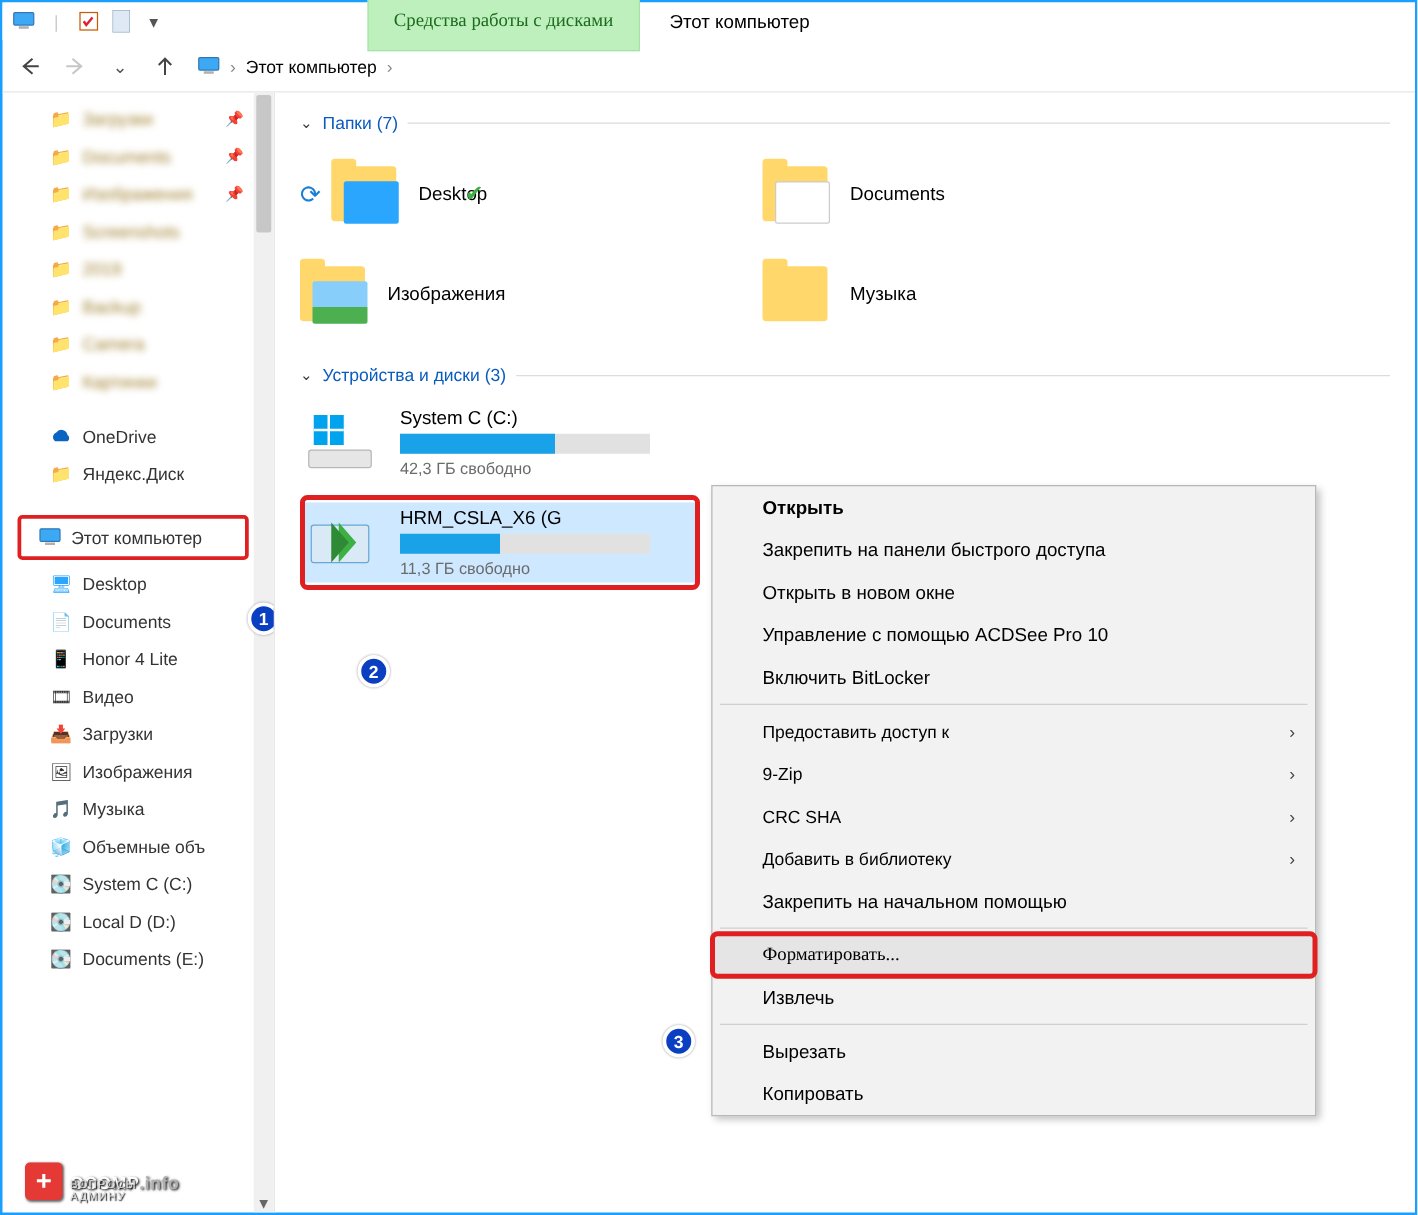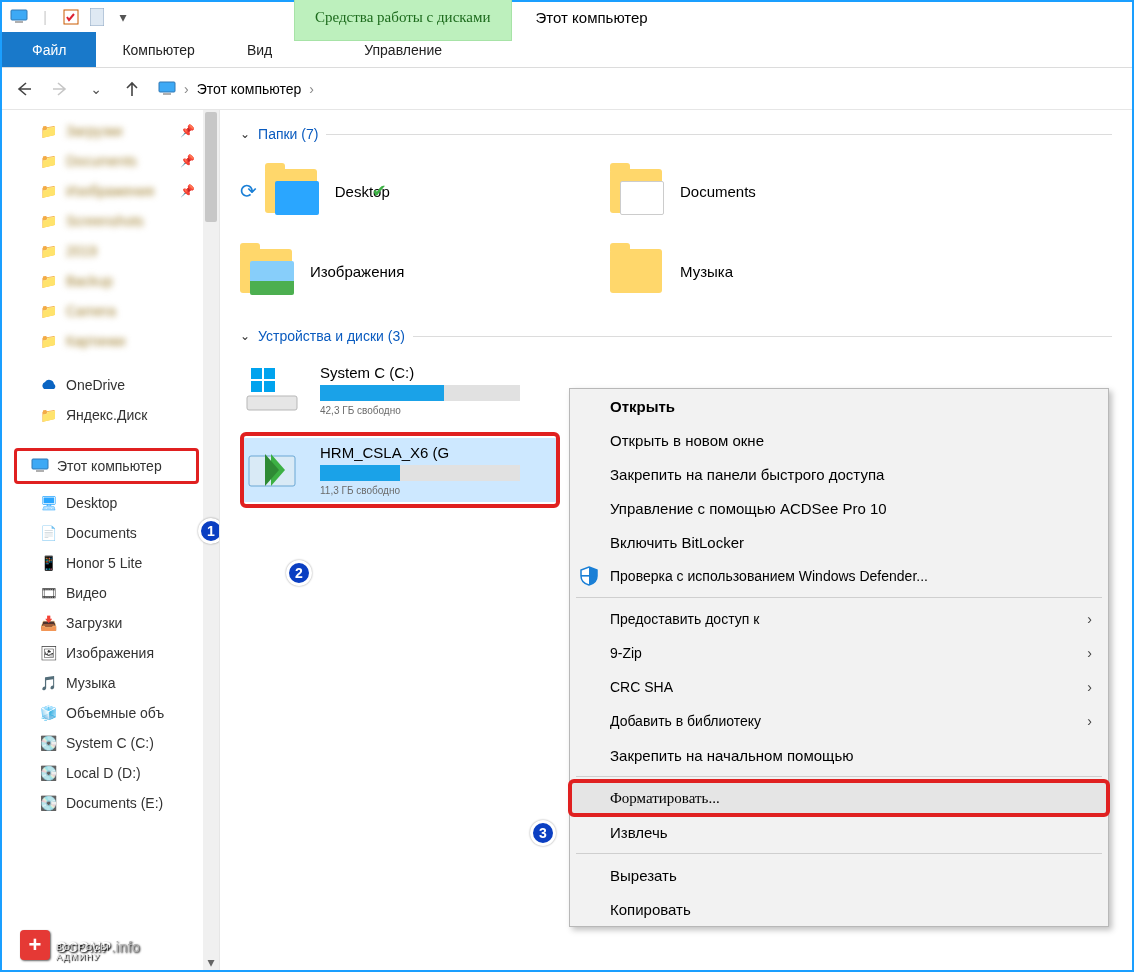--- a/index.html
+++ b/index.html
@@ -65,41 +65,41 @@
 .folder-name { font-size: 15px; color: #000; }
 .green-check { color: #3cb043; font-size: 18px; margin-left: -30px; }
 
 .drives { margin-top: 14px; display: flex; flex-direction: column; gap: 16px; }
 .drive { display: flex; align-items: center; gap: 18px; height: 64px; padding: 2px 2px; }
 .drive .dico { width: 60px; height: 50px; display: flex; align-items: center; justify-content: center; }
 .drive .info { display: flex; flex-direction: column; gap: 4px; }
 .drive .nm { font-size: 15px; }
 .drive .bar { width: 200px; height: 16px; background: #e1e1e1; position: relative; }
 .drive .bar .fill { position: absolute; left: 0; top: 0; bottom: 0; background: #1aa2e8; }
-.drive .free { font-size: 10px; color: #6b6b6b; }
+.drive .free { font-size: 13px; color: #6b6b6b; }
 
 .drive.selected { background: #cde8ff; }
 .drive.red-wrap { position: relative; }
 .drive.red-wrap .redframe { position: absolute; left: 0; top: -6px; right: 0; bottom: -6px; border: 4px solid #e02020; border-radius: 6px; pointer-events: none; }
 
 
-.ctx { position: absolute; left: 567px; top: 386px; width: 540px; background: #f2f2f2; border: 1px solid #b8b8b8; box-shadow: 3px 3px 6px rgba(0,0,0,.25); z-index: 40; }
+.ctx { position: absolute; left: 567px; top: 386px; width: 484px; background: #f2f2f2; border: 1px solid #b8b8b8; box-shadow: 3px 3px 6px rgba(0,0,0,.25); z-index: 40; }
 .ctx .row { display: flex; align-items: center; height: 34px; padding: 0 14px 0 40px; position: relative; font-size: 15px; color: #000; }
 .ctx .row.bold { font-weight: 600; }
 .ctx .row.hover { background: #e5e5e5; }
 .ctx .row .sub { position: absolute; right: 16px; color: #444; }
 .ctx .row .ic { position: absolute; left: 8px; width: 22px; height: 22px; display: inline-flex; align-items: center; justify-content: center; }
 .ctx .sepline { height: 1px; background: #cfcfcf; margin: 4px 6px; }
 .ctx .row.red { outline: 4px solid #e02020; outline-offset: -2px; border-radius: 4px; font-family: Liberation Serif, serif; }
 
 
 .wm { position: absolute; left: 18px; bottom: 10px; display: flex; align-items: center; gap: 6px; z-index: 60; }
 .wm .plus { width: 30px; height: 30px; background: #e53935; color: #fff; font-size: 22px; font-weight: bold; display: flex; align-items: center; justify-content: center; border-radius: 4px; box-shadow: 1px 1px 2px rgba(0,0,0,.6); }
 .wm .txt { font-size: 20px; font-weight: 800; color: #fff; text-shadow: 1px 1px 2px #000; letter-spacing: .5px; }
-.wm .txt .info { color: #b0b0b0; font-weight: 400; }
+.wm .txt .info { color: #b0b0b0; font-weight: 700; }
 .wm .sub { position: absolute; bottom: -2px; left: 36px; font-size: 9px; color: #dcdcdc; text-shadow: 1px 1px 1px #000; letter-spacing: 1px; }
 
 svg { display: block; }
 </style>
 </head>
 <body>
 
 <div class="window">
 
   <div class="titlebar">
@@ -121,26 +121,20 @@
         <svg width="14" height="18" viewBox="0 0 14 18">
             <rect width="14" height="18" fill="#dfe9f3" stroke="#8fa7c2"></rect>
           </svg>
       </span>
       <span class="ico" style="color:#555;">▾</span>
     </div>
     <div class="drive-tools-tab">Средства работы с дисками</div>
     <div class="title-text">Этот компьютер</div>
   </div>
 
-  <div class="ribbon">
-    <div class="tab file">Файл</div>
-    <div class="tab">Компьютер</div>
-    <div class="tab">Вид</div>
-    <div class="tab manage">Управление</div>
-  </div>
 
   <div class="navrow">
     <span class="nav-btn">
         <svg width="18" height="18" viewBox="0 0 18 18">
           <path d="M11 3 L4 9 L11 15 M4 9 H16" stroke="#444" stroke-width="1.6" fill="none"></path>
         </svg>
       </span>
     <span class="nav-btn disabled">
         <svg width="18" height="18" viewBox="0 0 18 18">
           <path d="M7 3 L14 9 L7 15 M14 9 H2" stroke="#c6c6c6" stroke-width="1.6" fill="none"></path>
@@ -233,21 +227,21 @@
         <div class="side-item">
             <span class="ico" style="color:#2aa6ff;">🖥</span>
             <span class="lbl">Desktop</span>
           </div>
         <div class="side-item">
             <span class="ico">📄</span>
             <span class="lbl">Documents</span>
           </div>
         <div class="side-item">
             <span class="ico">📱</span>
-            <span class="lbl">Honor 5 Lite</span>
+            <span class="lbl">Honor 4 Lite</span>
           </div>
         <div class="side-item">
             <span class="ico">🎞</span>
             <span class="lbl">Видео</span>
           </div>
         <div class="side-item">
             <span class="ico">📥</span>
             <span class="lbl">Загрузки</span>
           </div>
         <div class="side-item">
@@ -364,34 +358,24 @@
         </div>
       </div>
 
       <div class="badge" style="left:66px; top:450px;">2</div>
 
     </div>
   </div>
 
   <div class="ctx">
     <div class="row bold">Открыть</div>
+    <div class="row">Закрепить на панели быстрого доступа</div>
     <div class="row">Открыть в новом окне</div>
-    <div class="row">Закрепить на панели быстрого доступа</div>
     <div class="row">Управление с помощью ACDSee Pro 10</div>
     <div class="row">Включить BitLocker</div>
-    <div class="row">
-        <span class="ic">
-          <svg width="20" height="20" viewBox="0 0 20 20">
-            <path d="M10 1 L18 4 V10 C18 15 14 18 10 19 C6 18 2 15 2 10 V4 Z" fill="#fff" stroke="#1a7fd6" stroke-width="1.5"></path>
-            <path d="M10 1 L18 4 V10 C18 15 14 18 10 19 V1 Z" fill="#1a7fd6"></path>
-            <rect x="2" y="9" width="16" height="1.6" fill="#1a7fd6"></rect>
-          </svg>
-        </span>
-        <span>Проверка с использованием Windows Defender...</span>
-      </div>
     <div class="sepline"></div>
     <div class="row">
         <span>Предоставить доступ к</span>
         <span class="sub">›</span>
       </div>
     <div class="row">
         <span>9-Zip</span>
         <span class="sub">›</span>
       </div>
     <div class="row">

